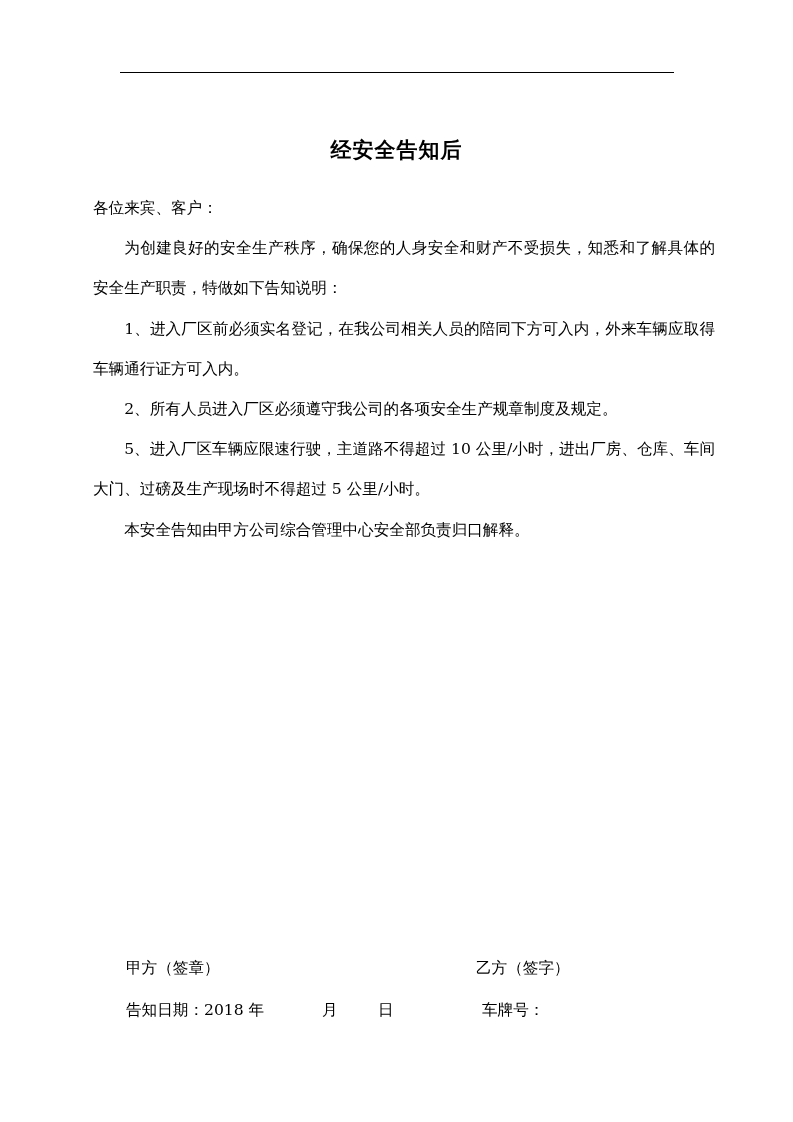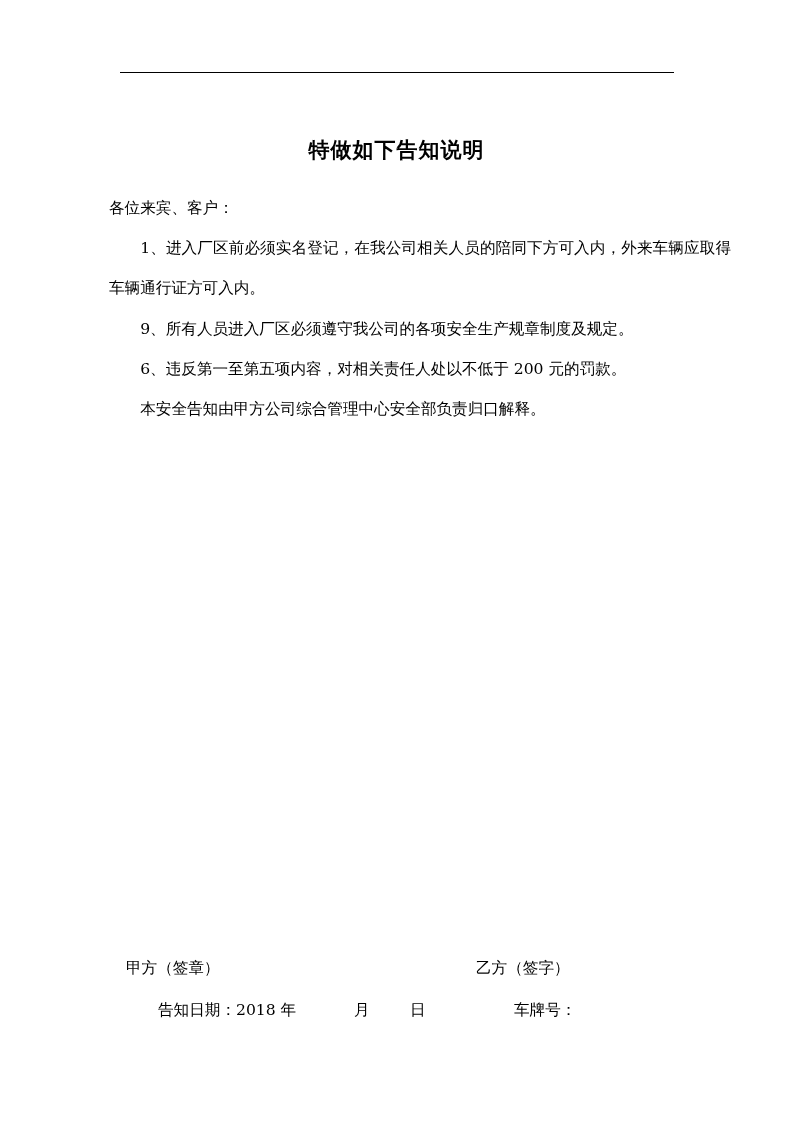--- a/index.html
+++ b/index.html
@@ -3,42 +3,43 @@
 <meta charset="utf-8">
 <style>
   html, body { margin: 0; padding: 0; background: #ffffff; }
   body { width: 793px; height: 1122px; position: relative; overflow: hidden;
          font-family: "DejaVu Serif", "Liberation Serif", serif; color: #000; }
   .header-rule { position: absolute; left: 120px; top: 72px; width: 554px; height: 0;
                  border-top: 1.2px solid #000; }
   .title { position: absolute; left: 0; top: 136px; width: 793px; text-align: center;
            font-family: "DejaVu Sans", "Liberation Sans", sans-serif; font-weight: bold;
            font-size: 21px; letter-spacing: 1px; }
-  .body-text { position: absolute; left: 109px; top: 188px; width: 622px;
+  .body-text { position: absolute; left: 93px; top: 188px; width: 622px;
                font-size: 15.6px; line-height: 40.2px; }
   .body-text p { margin: 0; text-align: justify; }
   .salutation { text-indent: 0; }
   .para { text-indent: 2em; }
   .sign-row { position: absolute; left: 126px; width: 560px; font-size: 15.6px; height: 24px; }
   .sign-row span { position: absolute; top: 0; white-space: pre; }
   .row1 { top: 958px; }
-  .row2 { top: 1000px; margin-left: 32px; }
+  .row2 { top: 1000px; }
 </style>
 </head>
 <body>
 
 <div class="header-rule"></div>
 
-<div class="title">特做如下告知说明</div>
+<div class="title">经安全告知后</div>
 
 <div class="body-text">
   <p class="salutation">各位来宾、客户：</p>
+  <p class="para">为创建良好的安全生产秩序，确保您的人身安全和财产不受损失，知悉和了解具体的安全生产职责，特做如下告知说明：</p>
   <p class="para">1、进入厂区前必须实名登记，在我公司相关人员的陪同下方可入内，外来车辆应取得车辆通行证方可入内。</p>
-  <p class="para">9、所有人员进入厂区必须遵守我公司的各项安全生产规章制度及规定。</p>
-  <p class="para">6、违反第一至第五项内容，对相关责任人处以不低于 200 元的罚款。</p>
+  <p class="para">2、所有人员进入厂区必须遵守我公司的各项安全生产规章制度及规定。</p>
+  <p class="para">5、进入厂区车辆应限速行驶，主道路不得超过 10 公里/小时，进出厂房、仓库、车间大门、过磅及生产现场时不得超过 5 公里/小时。</p>
   <p class="para">本安全告知由甲方公司综合管理中心安全部负责归口解释。</p>
 </div>
 
 <div class="sign-row row1">
   <span style="left:0;text-align:right;">甲方（签章）</span>
   <span style="left:350px;">乙方（签字）</span>
 </div>
 
 <div class="sign-row row2">
   <span style="left:0;">告知日期：2018 年</span>

